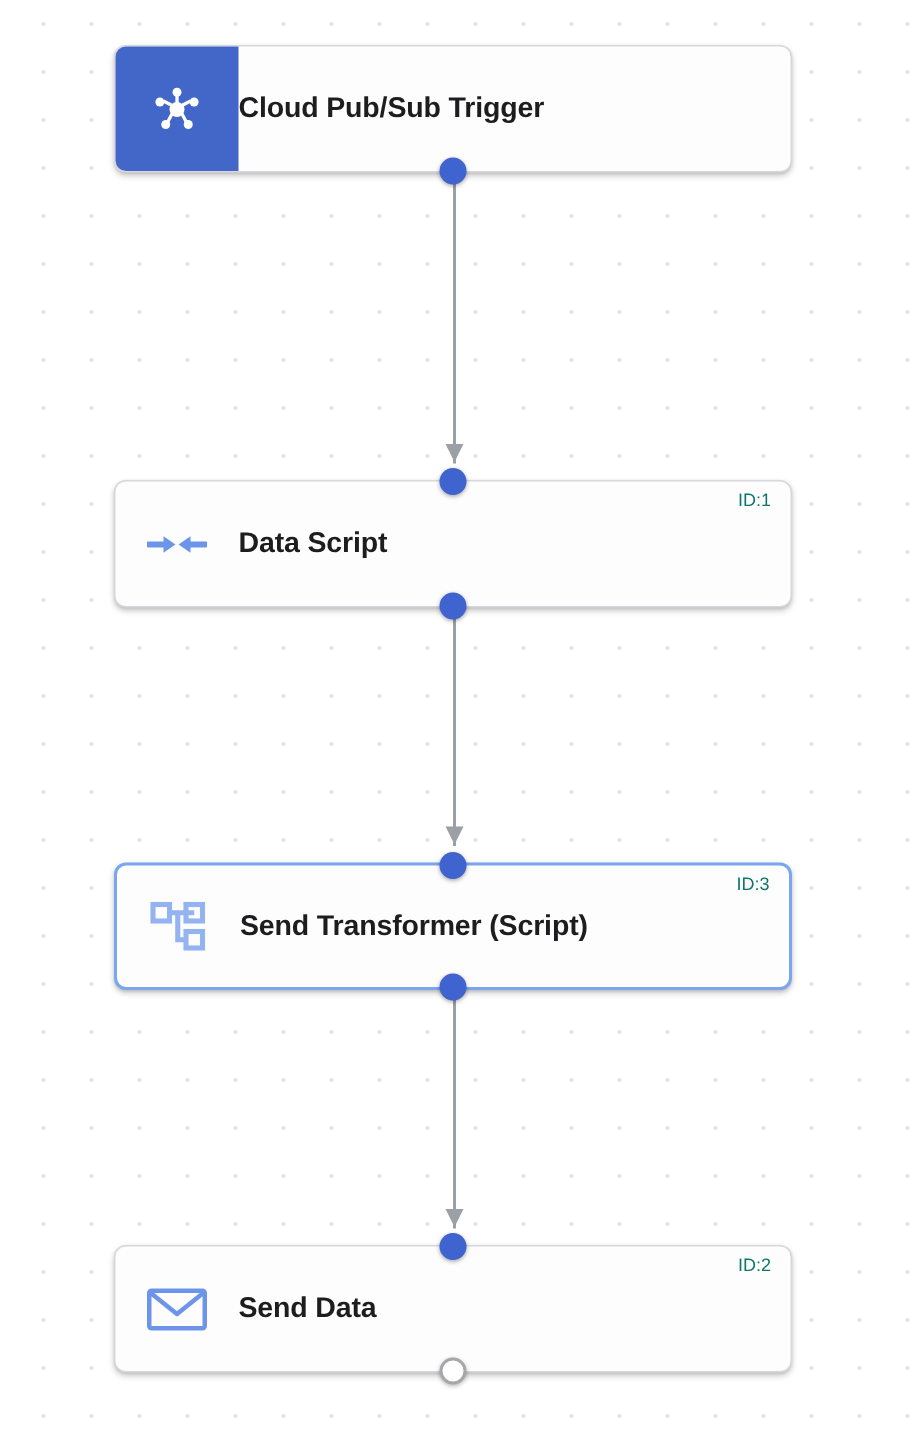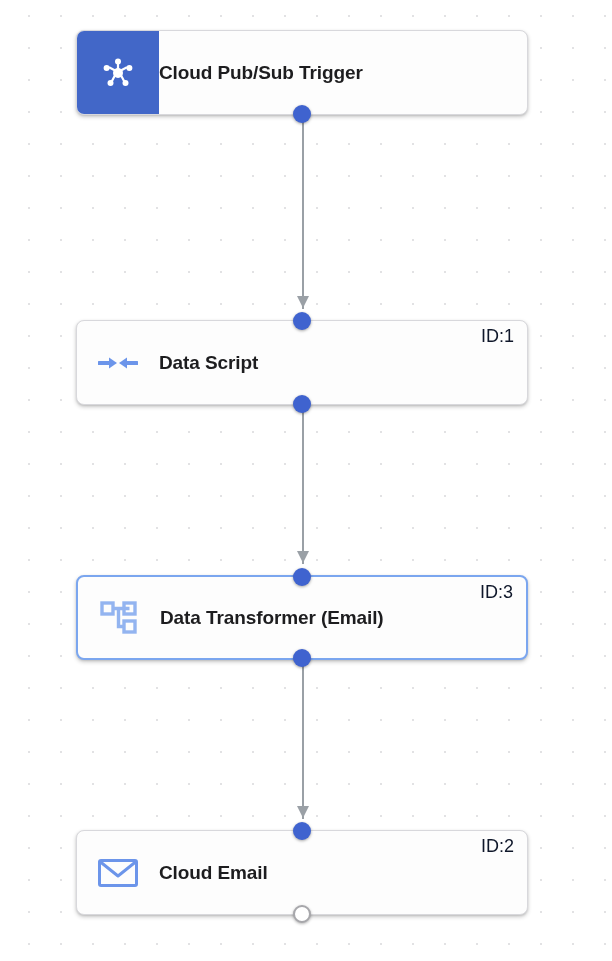--- a/index.html
+++ b/index.html
@@ -77,22 +77,22 @@
     font-weight: bold;
     color: #1d1d1f;
     letter-spacing: -0.1px;
     white-space: nowrap;
   }
 
   .node-id {
     position: absolute;
     top: 5px;
     right: 13px;
-    font-size: 18px;
-    color: #0f172a;
+    font-size: 12px;
+    color: #0f766e;
     letter-spacing: 0px;
     text-align: center;
   }
 
   
   .port {
     position: absolute;
     left: 50%;
     width: 18px;
     height: 18px;
@@ -191,36 +191,36 @@
         <svg width="40" height="38" viewBox="0 0 40 38">
           <g fill="none" stroke="#93b4f0" stroke-width="3.4">
             <rect x="3" y="4" width="11" height="11"></rect>
             <rect x="25" y="4" width="11" height="11"></rect>
             <rect x="25" y="22" width="11" height="11"></rect>
             <path d="M14,9.5 L30.5,9.5 M19.5,9.5 L19.5,27.5 L25,27.5"></path>
           </g>
         </svg>
       </span>
     </div>
-    <span class="node-title">Data Transformer (Email)</span>
+    <span class="node-title">Send Transformer (Script)</span>
     <span class="node-id">ID:3</span>
     <span class="port in filled"></span>
     <span class="port out filled"></span>
   </div>
 
   <div class="node" style="top:830px;">
     <div class="node-iconslot">
       <span>
         <svg width="42" height="34" viewBox="0 0 42 34">
           <g fill="none" stroke="#6c95ea" stroke-width="3" stroke-linejoin="round">
             <rect x="2.5" y="4.5" width="37" height="25" rx="1.5"></rect>
             <path d="M3.5,6 L21,20 L38.5,6"></path>
           </g>
         </svg>
       </span>
     </div>
-    <span class="node-title">Cloud Email</span>
+    <span class="node-title">Send Data</span>
     <span class="node-id">ID:2</span>
     <span class="port in filled"></span>
     <span class="port out open"></span>
   </div>
 
 </div>
 
 </body></html>

